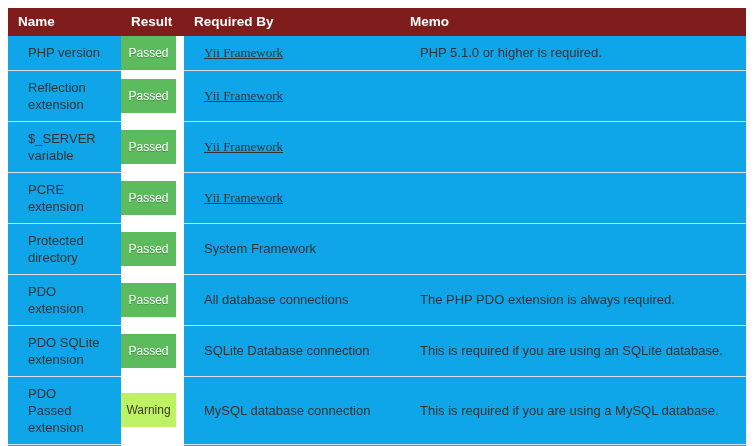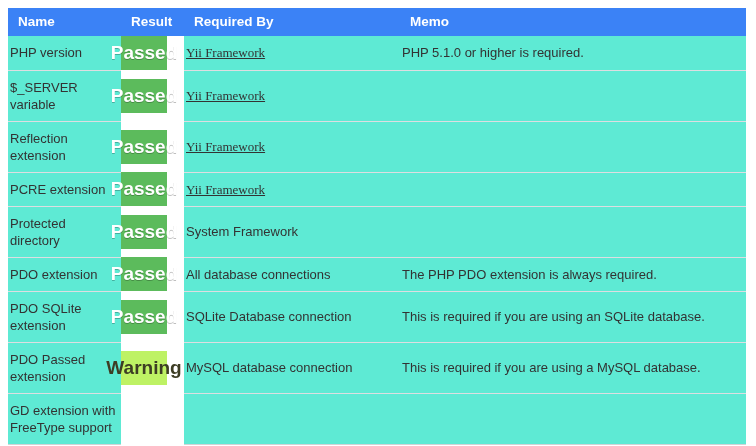--- a/index.html
+++ b/index.html
@@ -18,34 +18,34 @@
     position: absolute;
     left: 8px;
     top: 8px;
     width: 738px;
     border-collapse: collapse;
     table-layout: fixed;
     font-size: 13px;
   }
 
   #req-table thead th {
-    background: #3b82f6;
+    background: #7f1d1d;
     color: #ffffff;
     font-weight: bold;
     font-size: 13.5px;
     text-align: left;
     padding: 6px 10px 7px 10px;
     border: 0;
     line-height: 15px;
   }
 
   #req-table tbody td {
-    background: #5eead4;
-    color: #333333;
-    padding: 8px 2px;
+    background: #0ea5e9;
+    color: #333333;
+    padding: 8px 20px;
     border-top: 1px solid #ffffff;
     border-bottom: 1px solid #dddee1;
     vertical-align: middle;
     line-height: 17px;
   }
 
   #req-table tbody tr:first-child td {
     border-top: 0;
   }
   #req-table tbody tr:last-child td {
@@ -67,27 +67,26 @@
     vertical-align: middle;
     border-top: 0 !important;
     border-bottom: 0 !important;
     background: transparent !important;
   }
 
   .result-box {
     display: flex;
     align-items: center;
     justify-content: center;
-    width: 46px;
+    width: 55px;
     height: 100%;
     min-height: 34px;
     box-sizing: border-box;
-    font-size: 19px;
+    font-size: 12px;
     line-height: 16px;
-    font-weight: bold;
   }
 
   .result-passed {
     background: #5cbb5c;
     color: #ffffff;
     text-shadow: 0 1px 0 rgba(0,0,0,0.25);
   }
 
   .result-warning {
     background: #bef264;
@@ -130,29 +129,29 @@
   <tbody id="req-body">
       <tr>
         <td class="cell-name">PHP version</td>
         <td class="cell-result">
           <div class="result-box result-passed">Passed</div>
         </td>
         <td class="cell-req"><span class="req-link">Yii Framework</span></td>
         <td class="cell-memo"><span class="memo-text">PHP 5.1.0 or higher is required.</span></td>
       </tr>
       <tr>
+        <td class="cell-name">Reflection extension</td>
+        <td class="cell-result">
+          <div class="result-box result-passed">Passed</div>
+        </td>
+        <td class="cell-req"><span class="req-link">Yii Framework</span></td>
+        <td class="cell-memo"><span class="memo-text"></span></td>
+      </tr>
+      <tr>
         <td class="cell-name">$_SERVER variable</td>
-        <td class="cell-result">
-          <div class="result-box result-passed">Passed</div>
-        </td>
-        <td class="cell-req"><span class="req-link">Yii Framework</span></td>
-        <td class="cell-memo"><span class="memo-text"></span></td>
-      </tr>
-      <tr>
-        <td class="cell-name">Reflection extension</td>
         <td class="cell-result">
           <div class="result-box result-passed">Passed</div>
         </td>
         <td class="cell-req"><span class="req-link">Yii Framework</span></td>
         <td class="cell-memo"><span class="memo-text"></span></td>
       </tr>
       <tr>
         <td class="cell-name">PCRE extension</td>
         <td class="cell-result">
           <div class="result-box result-passed">Passed</div>

